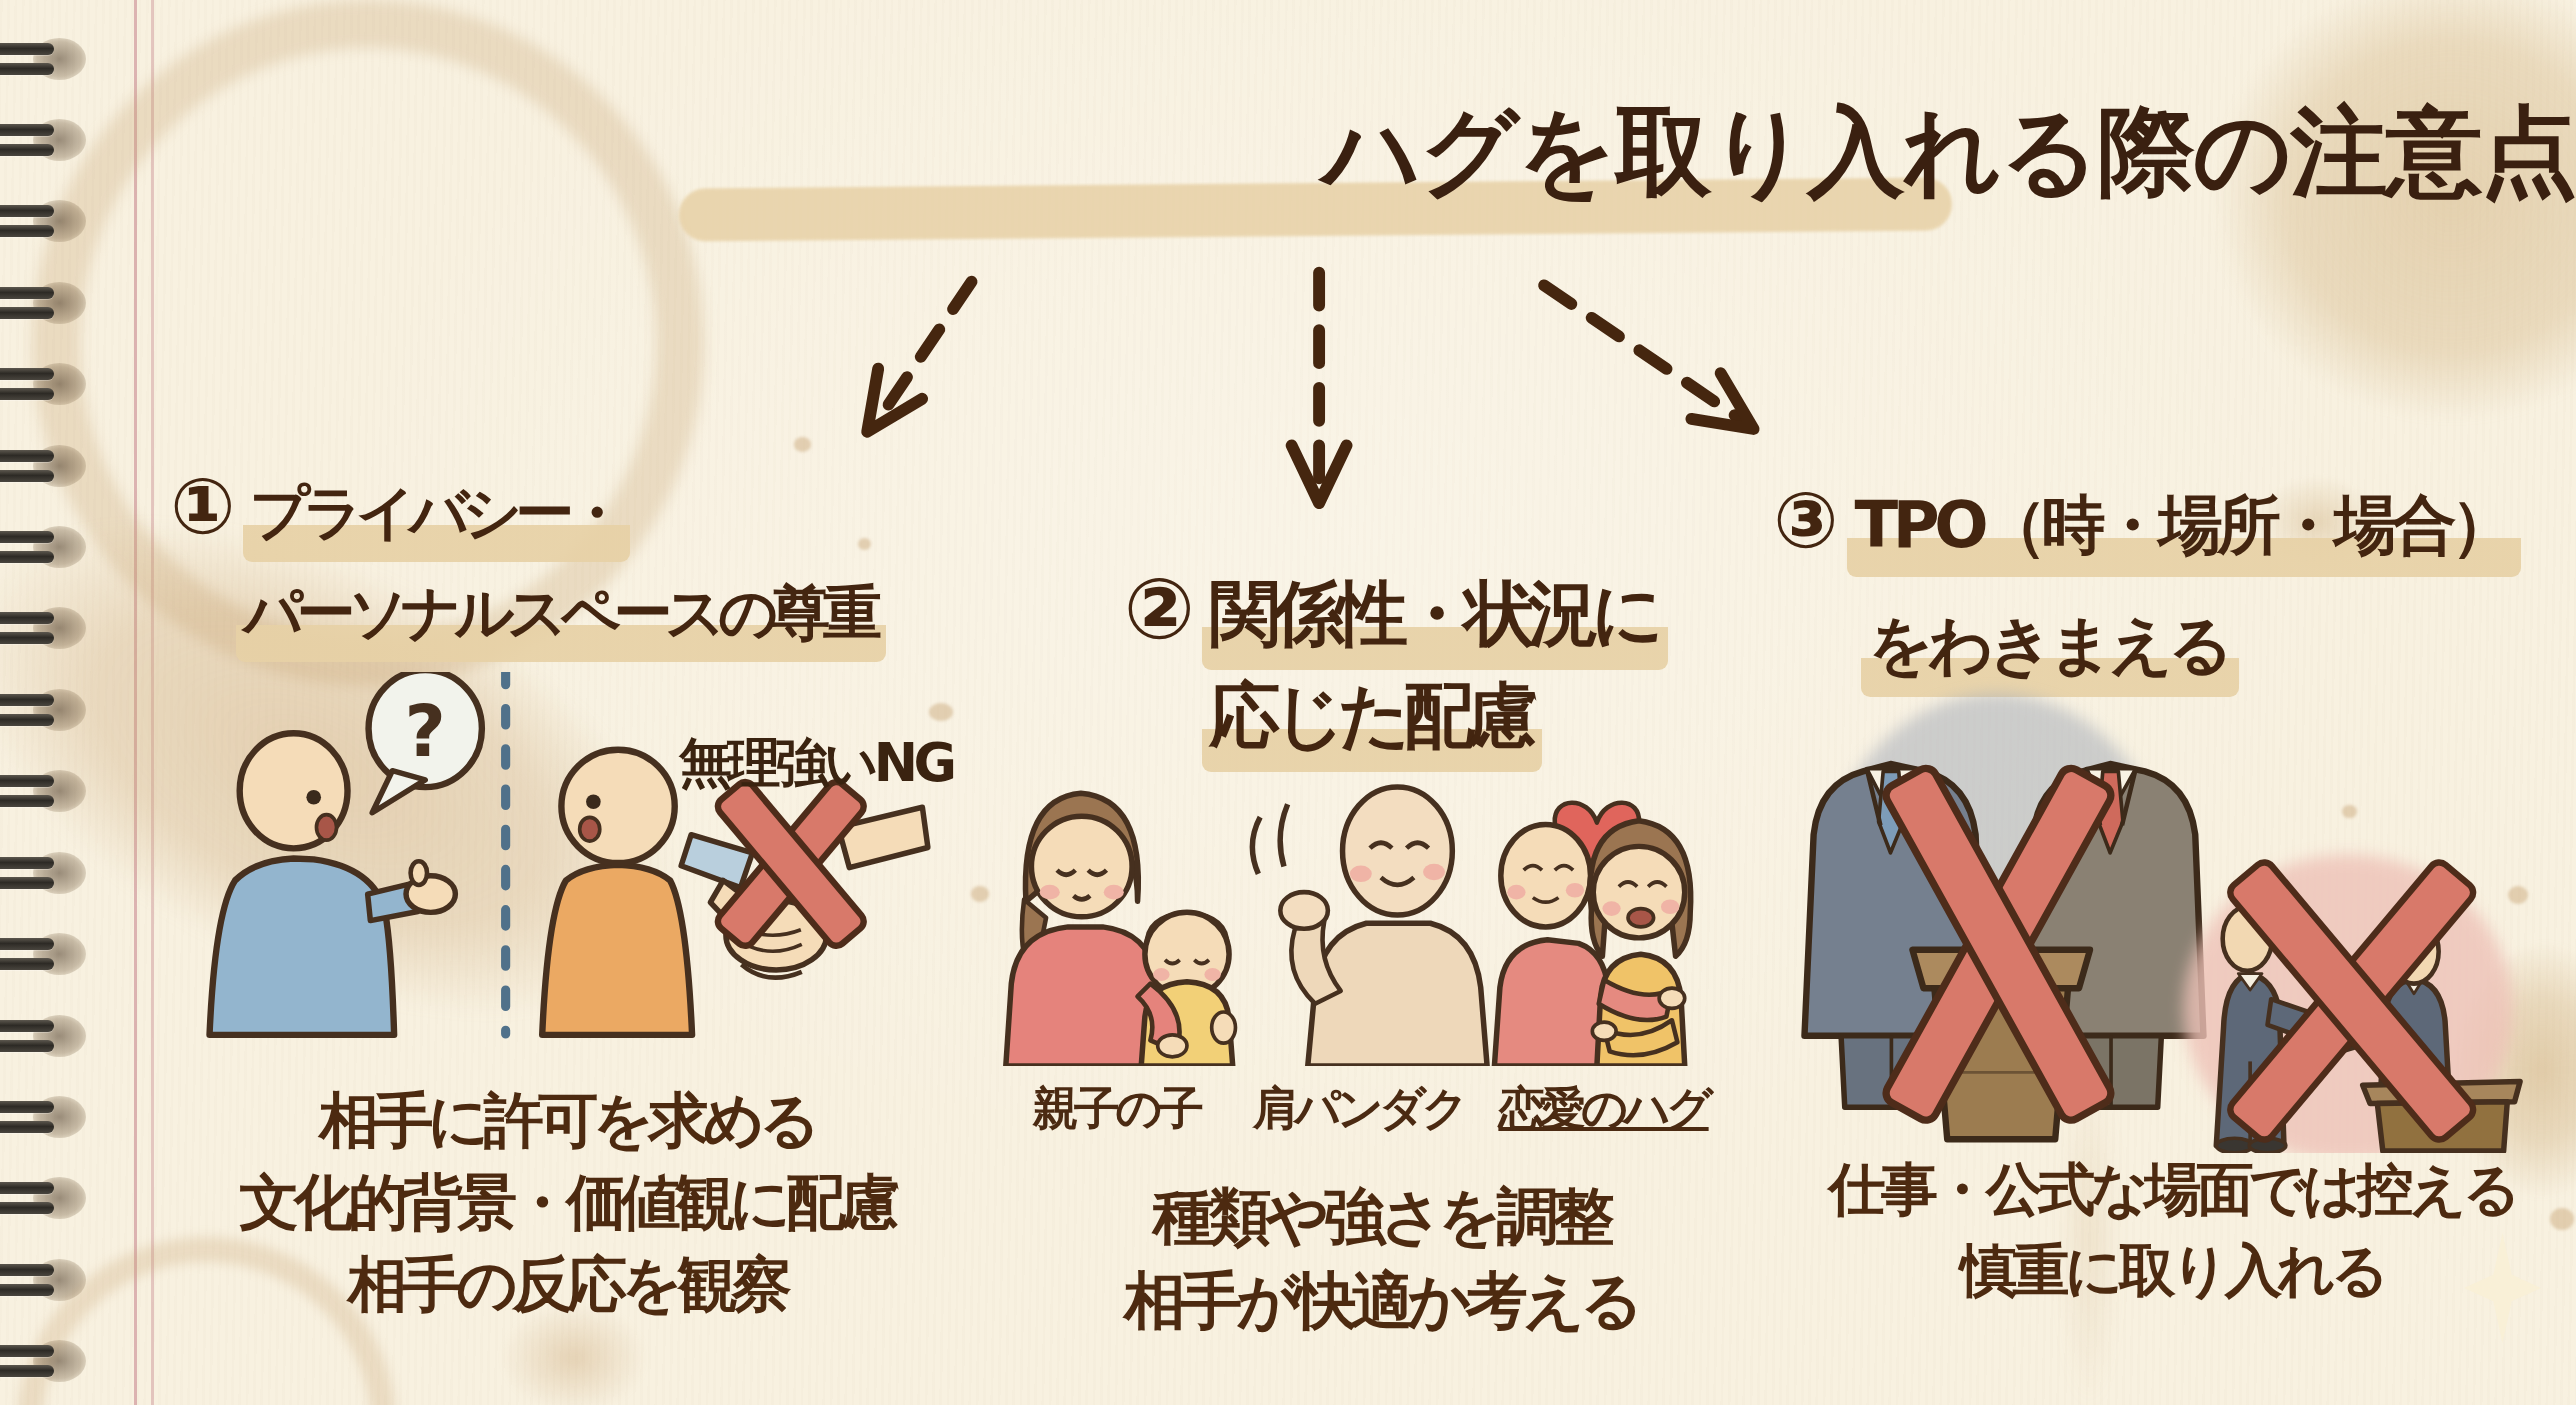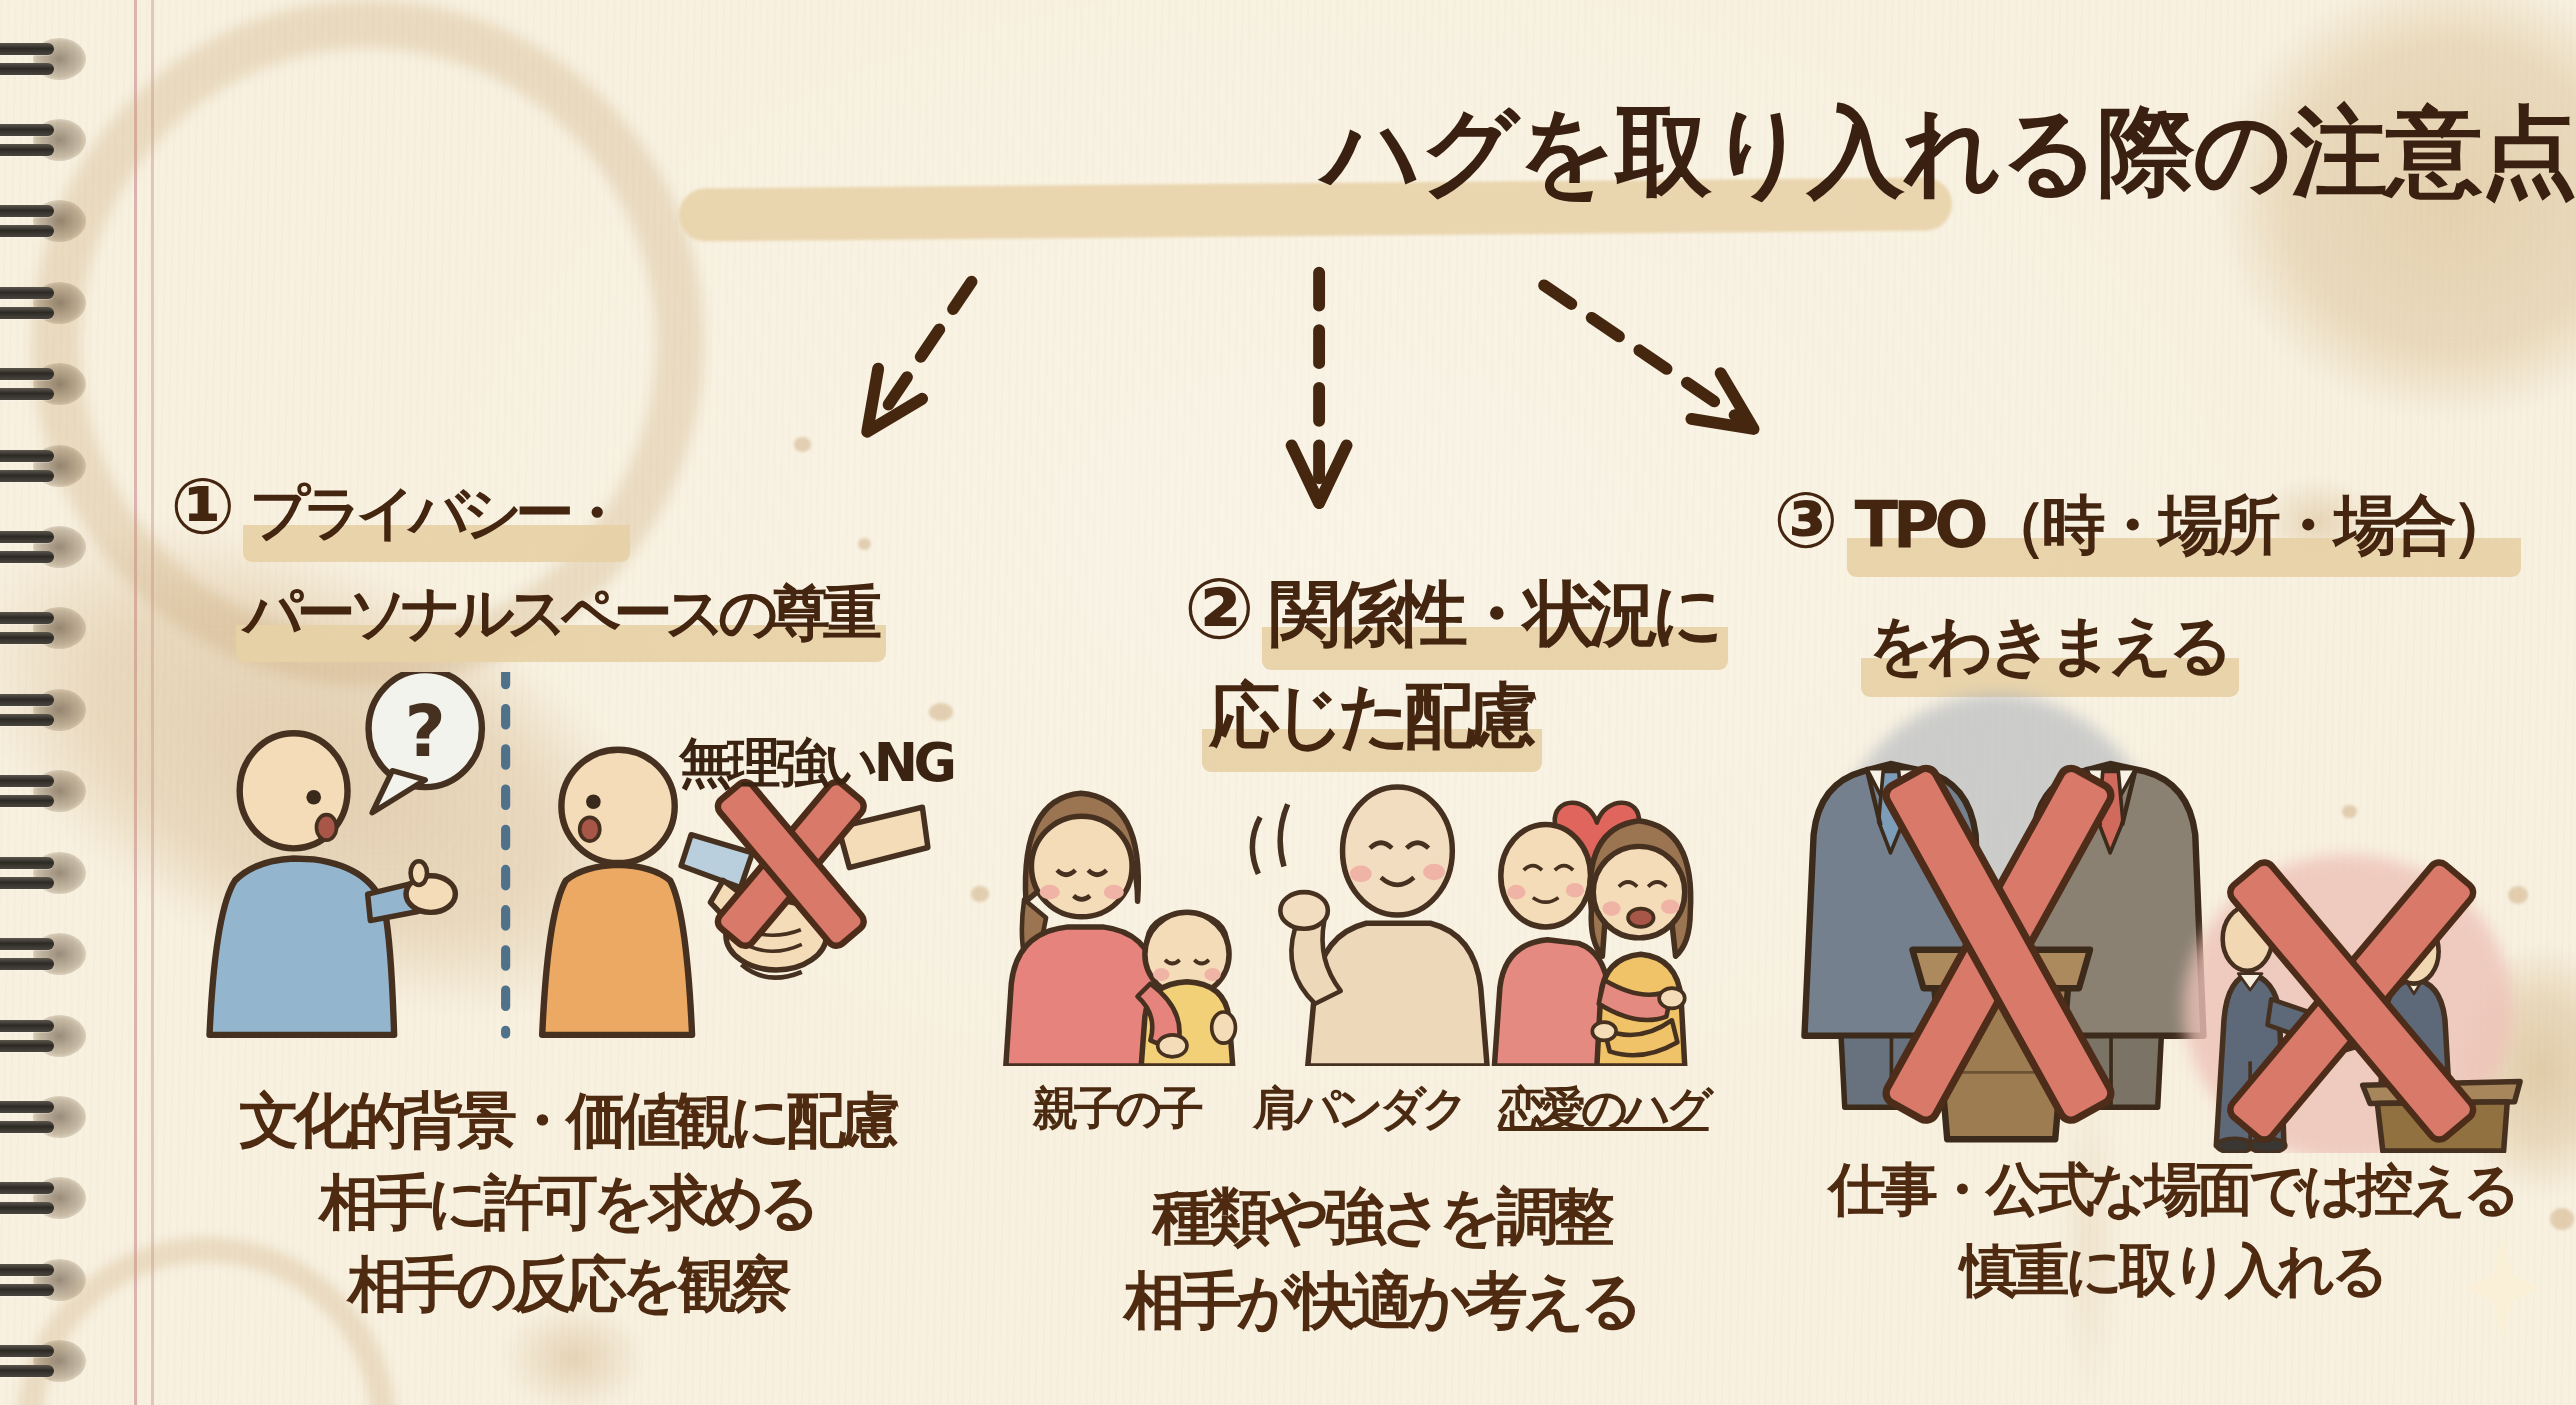--- a/index.html
+++ b/index.html
@@ -34,21 +34,21 @@
   .mline{position:absolute;top:0;bottom:0;width:2.7px;background:rgba(192,118,130,.50);}
   
   .title-hl{left:679px;top:183px;width:1273px;height:53px;background:#e8d2a8;opacity:.88;border-radius:27.4px;transform:rotate(-.5deg);filter:blur(1.8px);}
   .title{left:0;top:88px;width:2576px;text-align:right;font-size:97px;font-weight:bold;letter-spacing:-1.8px;color:#3a2010;white-space:nowrap;}
   
   .hline{position:absolute;font-weight:bold;color:#432510;white-space:nowrap;}
   .num{display:inline-block;margin-right:14.6px;}
   .hl-text{background:linear-gradient(transparent 56%, rgba(231,209,166,.92) 56%);padding:0 11px 14.6px 7.3px;border-radius:9.1px;}
   .s1h1{left:170px;top:462px;font-size:59px;letter-spacing:-7.3px;} .s1h1 .num{font-size:77px;}
   .s1h2{left:236px;top:574px;font-size:59px;letter-spacing:-7.3px;}
-  .s2h1{left:996px;top:560px;width:732px;text-align:right;font-size:71px;letter-spacing:-7.3px;} .s2h1 .num{font-size:84px;}
+  .s2h1{left:1030px;top:560px;width:732px;text-align:center;font-size:71px;letter-spacing:-7.3px;} .s2h1 .num{font-size:84px;}
   .s2h2{left:1006px;top:669px;width:732px;text-align:center;font-size:71px;letter-spacing:-7.3px;}
   .s3h1{left:1773px;top:476px;font-size:64px;letter-spacing:-5.5px;} .s3h1 .num{font-size:77px;}
   .s3h2{left:1861px;top:602px;font-size:64px;letter-spacing:-5.5px;}
   
   .ng-label{left:679px;top:728px;font-size:53px;letter-spacing:-4.6px;font-weight:bold;color:#3a2310;white-space:nowrap;}
   .cap{position:absolute;top:1078px;font-size:46px;letter-spacing:-4.6px;font-weight:bold;color:#4b2a12;text-align:center;white-space:nowrap;}
   .cap1{left:1011px;width:210px;} .cap2{left:1244px;width:229px;} .cap3{left:1471px;width:265px;text-decoration:underline;}
   .notes{position:absolute;text-align:center;font-weight:bold;color:#4d2a10;}
   .notes div{white-space:nowrap;}
   .n1{left:137px;top:1079px;width:860px;font-size:60px;letter-spacing:-5.5px;line-height:82px;}
@@ -229,22 +229,22 @@
       <g>
         <rect x="-23" y="-103" width="46" height="206" rx="10" transform="translate(694,210) rotate(40)" fill="#d8796a" stroke="#4e2c1a" stroke-width="7"></rect>
         <rect x="-23" y="-103" width="46" height="206" rx="10" transform="translate(694,210) rotate(-40)" fill="#d8796a" stroke="#4e2c1a" stroke-width="7"></rect>
       </g>
     </g>
   </svg>
 
   <div class="abs ng-label">無理強いNG</div>
 
   <div class="notes n1">
+    <div>相手に許可を求める</div>
     <div>文化的背景・価値観に配慮</div>
-    <div>相手に許可を求める</div>
     <div>相手の反応を観察</div>
   </div>
 
   <div class="hline s2h1">
     <span class="num">②</span><span class="hl-text">関係性・状況に</span>
   </div>
   <div class="hline s2h2">
     <span class="hl-text">応じた配慮</span>
   </div>
 

